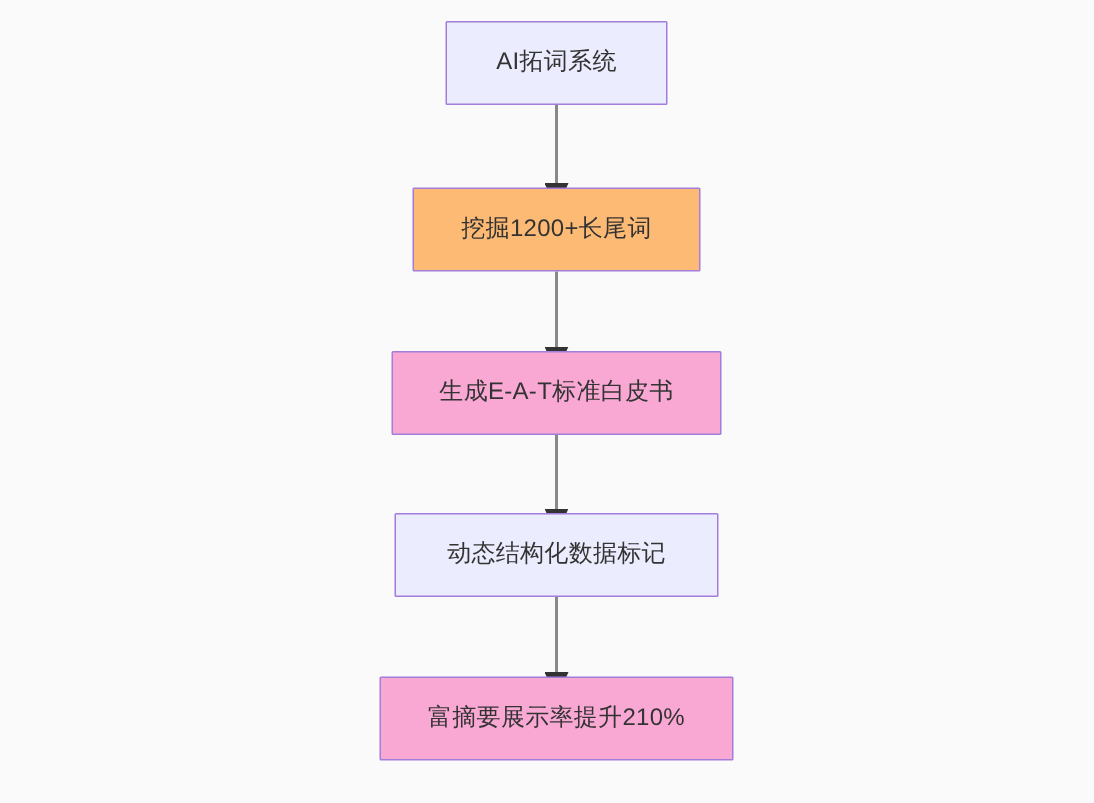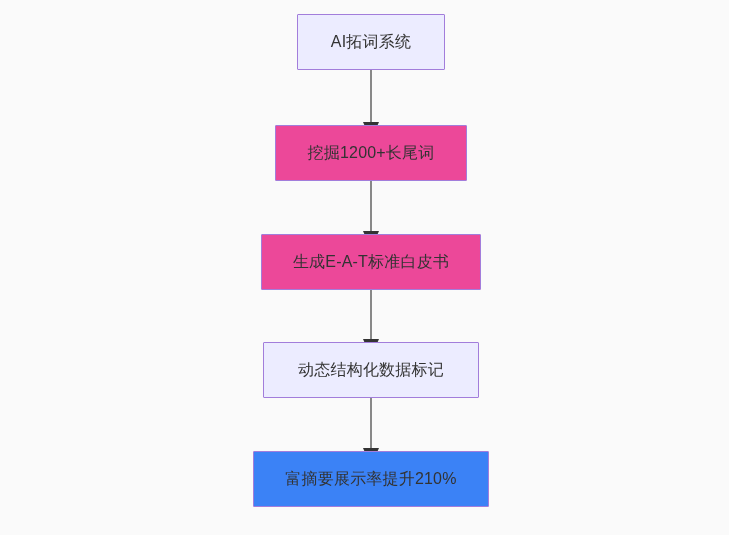--- a/index.html
+++ b/index.html
@@ -62,27 +62,27 @@
         <line x1="371" y1="181" x2="371" y2="233" stroke="#888888" stroke-width="2" marker-end="url(#arrowhead)"></line>
         <line x1="371" y1="290" x2="371" y2="341" stroke="#888888" stroke-width="2" marker-end="url(#arrowhead)"></line>
         <line x1="371" y1="398" x2="371" y2="450" stroke="#888888" stroke-width="2" marker-end="url(#arrowhead)"></line>
       </g>
   </svg>
 
   <div id="nodes-group">
       <div class="node" style="left: 297px; top: 14px; width: 148px; height: 56px; background: rgb(236, 236, 255); border-color: rgb(162, 125, 219);">
         <span class="node-label" style="color: rgb(51, 51, 51);">AI拓词系统</span>
       </div>
-      <div class="node" style="left: 275px; top: 125px; width: 192px; height: 56px; background: #ec4899; border-color: rgb(162, 125, 219);">
+      <div class="node" style="left: 275px; top: 125px; width: 192px; height: 56px; background: #fdba74; border-color: rgb(162, 125, 219);">
         <span class="node-label" style="color: rgb(51, 51, 51);">挖掘1200+长尾词</span>
       </div>
-      <div class="node" style="left: 261px; top: 234px; width: 220px; height: 56px; background: #ec4899; border-color: rgb(162, 125, 219);">
+      <div class="node" style="left: 261px; top: 234px; width: 220px; height: 56px; background: #f9a8d4; border-color: rgb(162, 125, 219);">
         <span class="node-label" style="color: rgb(51, 51, 51);">生成E-A-T标准白皮书</span>
       </div>
       <div class="node" style="left: 263px; top: 342px; width: 216px; height: 56px; background: rgb(236, 236, 255); border-color: rgb(162, 125, 219); text-align: center;">
         <span class="node-label" style="color: rgb(51, 51, 51);">动态结构化数据标记</span>
       </div>
-      <div class="node" style="left: 253px; top: 451px; width: 236px; height: 56px; background: #3b82f6; border-color: rgb(162, 125, 219);">
+      <div class="node" style="left: 253px; top: 451px; width: 236px; height: 56px; background: #f9a8d4; border-color: rgb(162, 125, 219);">
         <span class="node-label" style="color: rgb(51, 51, 51);">富摘要展示率提升210%</span>
       </div>
     </div>
 
 </div>
 
 </body></html>

